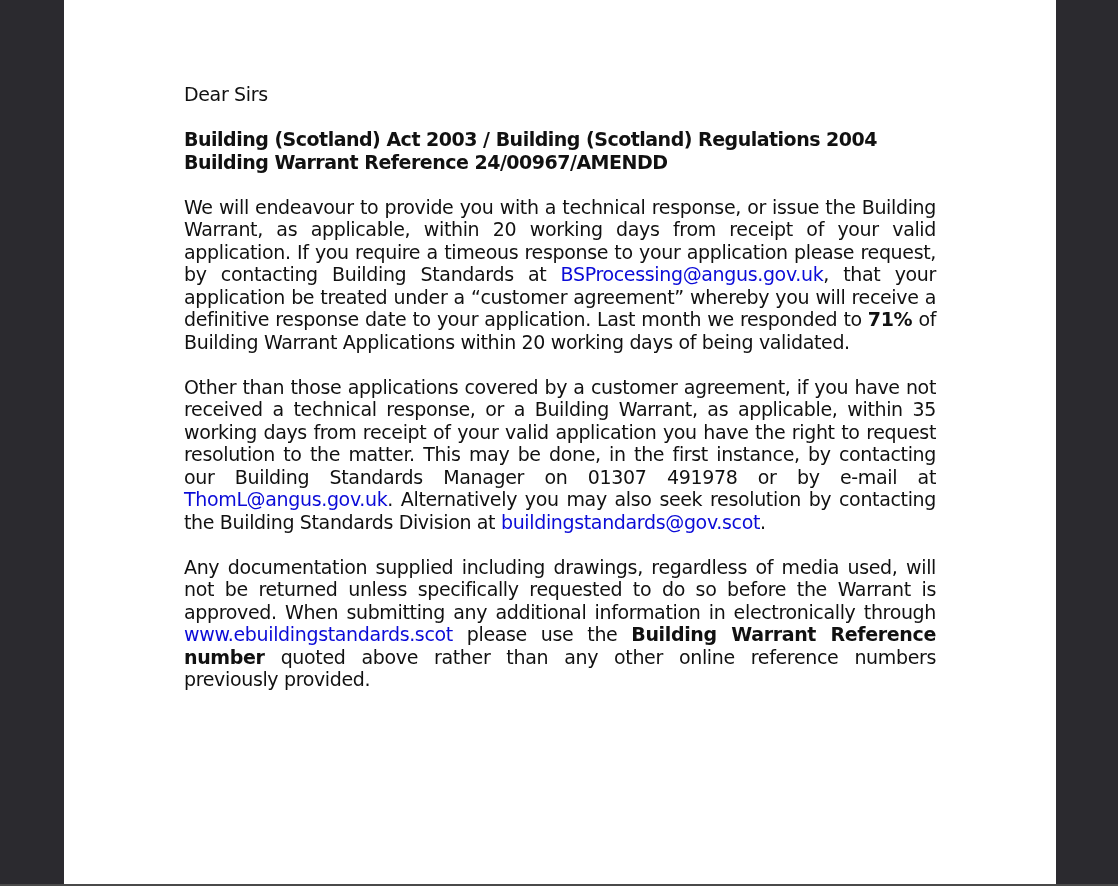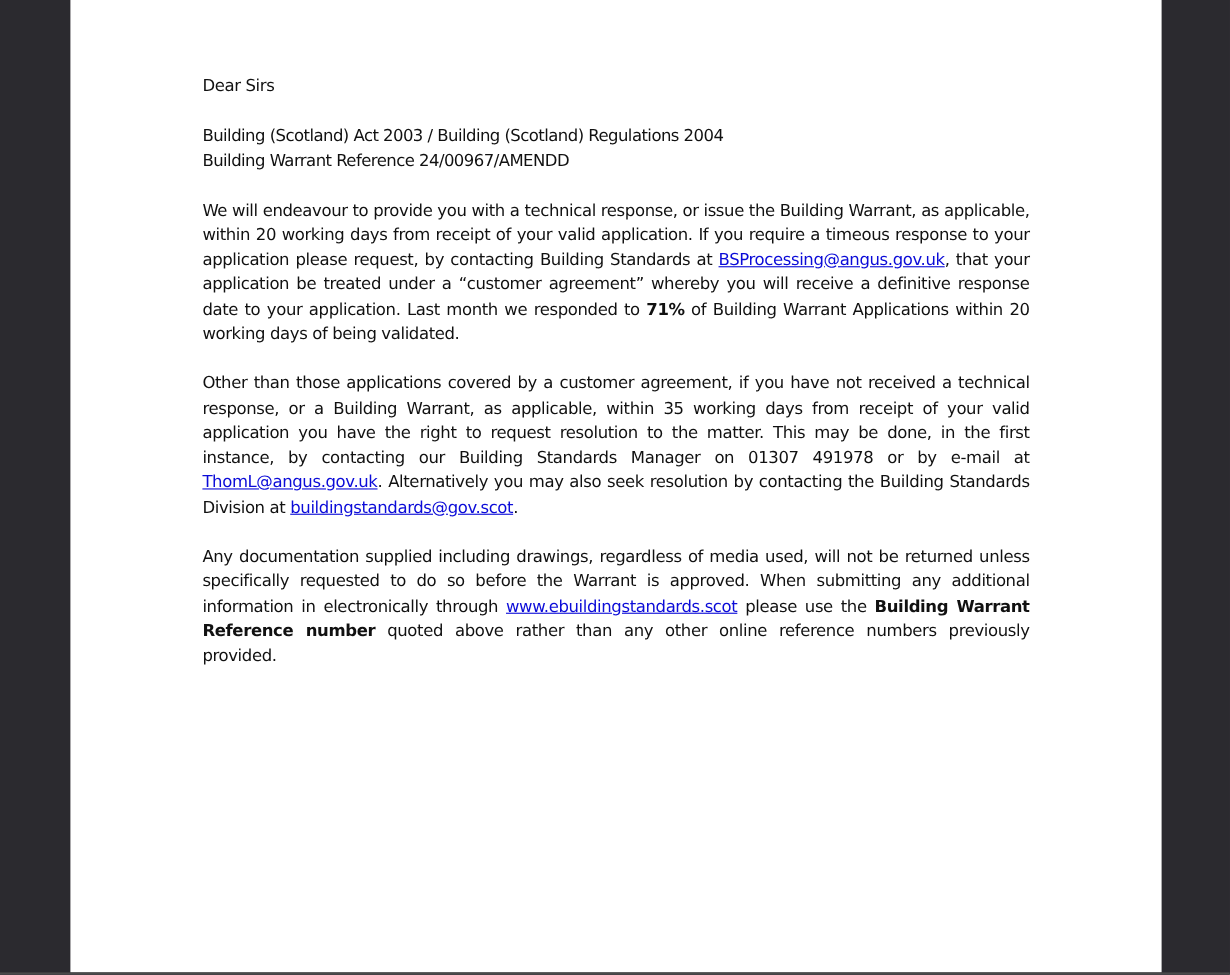--- a/index.html
+++ b/index.html
@@ -28,45 +28,44 @@
     position: absolute;
     left: 0;
     top: 884px;
     width: 1118px;
     height: 2px;
     background: #4a4a4a;
   }
   .content {
     position: absolute;
     left: 120px;
-    top: 67px;
+    top: 83px;
     width: 752px;
     font-family: "DejaVu Sans", sans-serif;
-    font-size: 15px;
+    font-size: 19px;
     line-height: 22.5px;
     color: #111111;
     letter-spacing: -0.35px;
   }
   .content p {
     margin: 0 0 22.5px 0;
     text-align: justify;
     text-align-last: left;
   }
   .salutation {
     margin-bottom: 22.5px !important;
   }
   .heading {
-    font-weight: normal;
+    font-weight: bold;
     text-align: left !important;
     letter-spacing: -0.5px;
   }
   .heading span { display: block; }
   a.link {
     color: #0b0bd8;
-    text-decoration: underline;
   }
   b { font-weight: bold; }
 </style>
 </head>
 <body>
 
 <div class="viewer">
   <div class="page">
     <div class="content">
 

